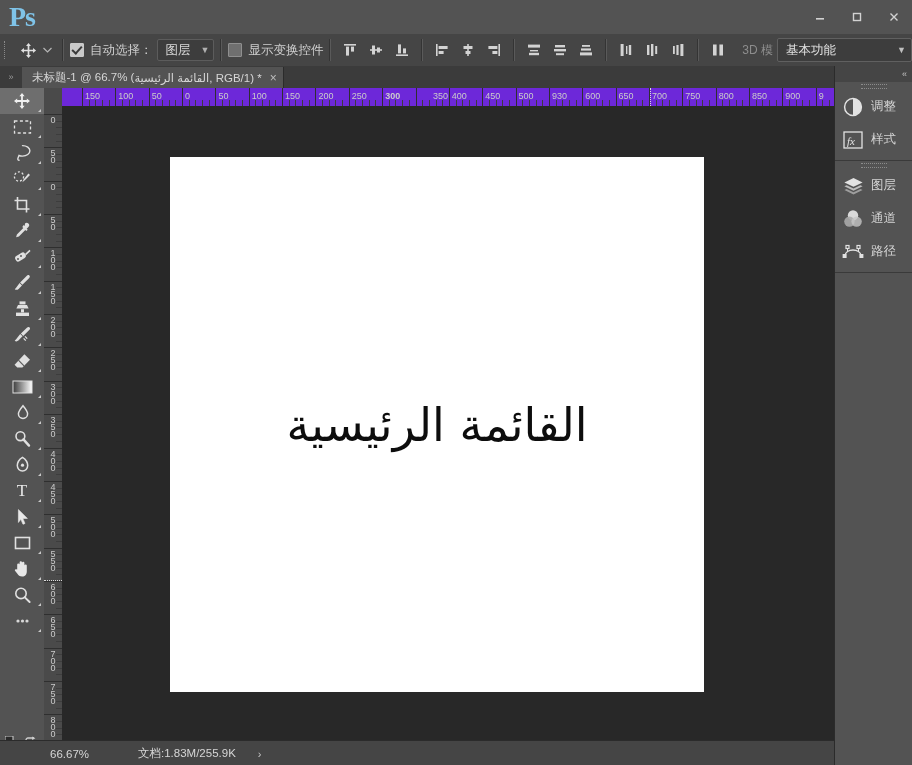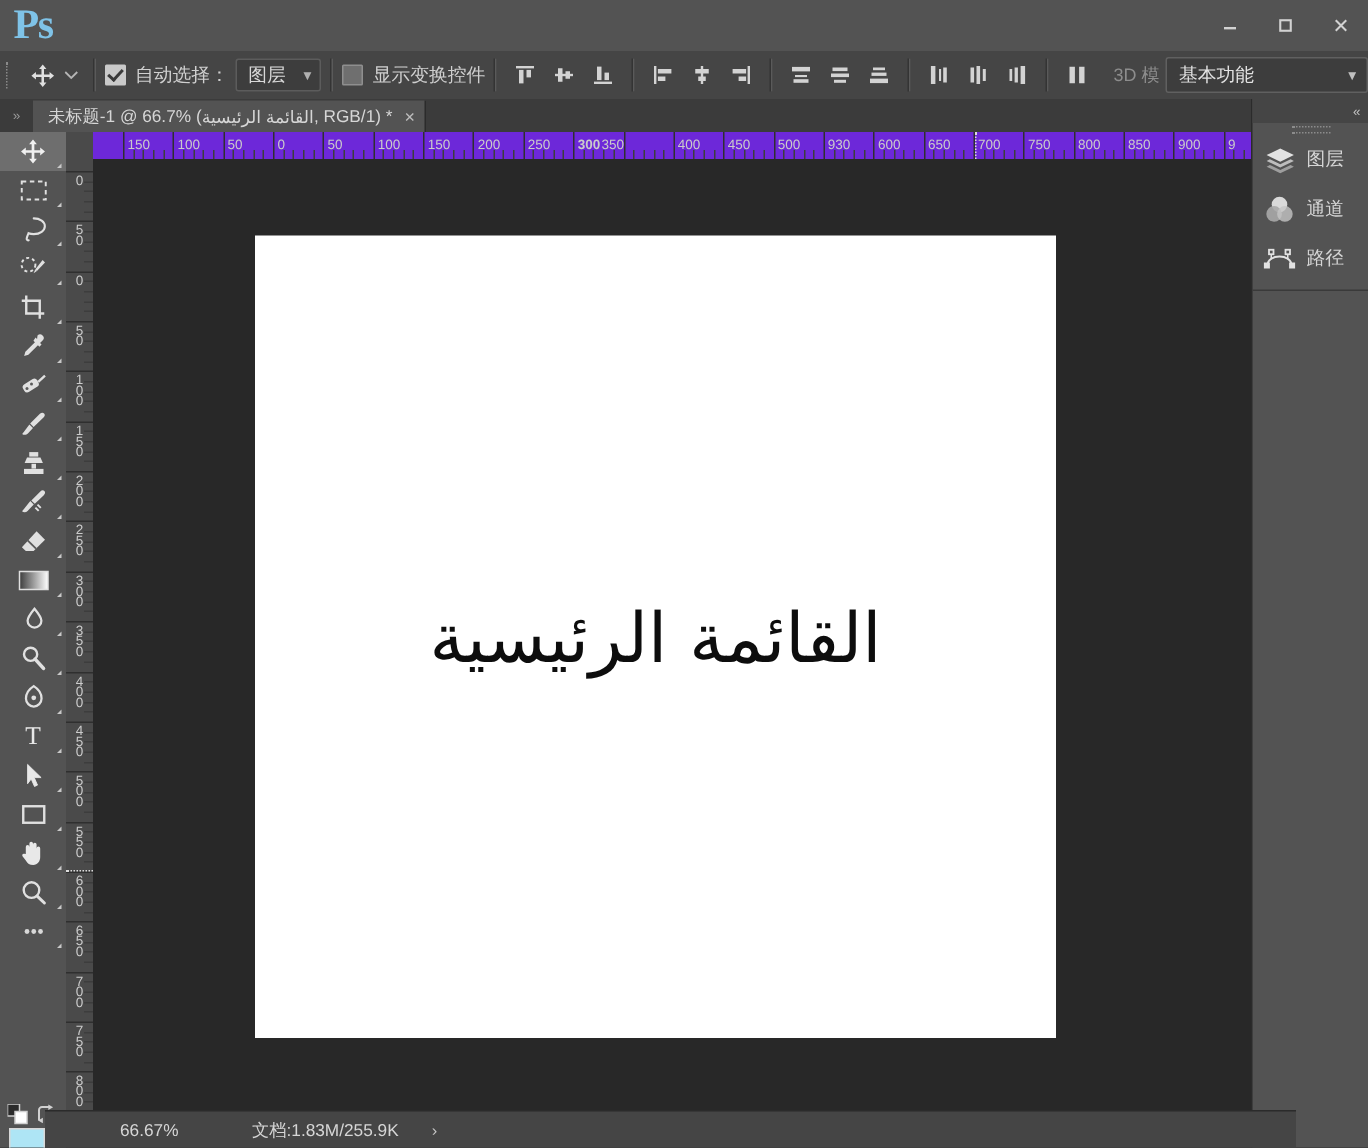--- a/index.html
+++ b/index.html
@@ -103,21 +103,21 @@
      color:#c2c2c2;font-size:9px;background:#454545;}
   .dock-group{border-bottom:1px solid #3a3a3a;padding-bottom:4px;}
   .dock-handle{height:8px;display:flex;align-items:center;justify-content:center;}
   .dock-handle i{display:block;width:26px;height:3px;border-top:1px dotted #8c8c8c;border-bottom:1px dotted #8c8c8c;}
   .dock-item{height:33px;display:flex;align-items:center;padding-left:7px;gap:7px;}
   .dock-ico{width:22px;height:22px;display:flex;align-items:center;justify-content:center;}
   .dock-lab{font-size:12.5px;color:#d5d5d5;white-space:nowrap;}
 
   
   .statusbar{position:absolute;left:0;top:740px;width:834px;height:25px;background:#454545;
-     display:flex;align-items:center;border-top:1px solid #2b2b2b;margin-left:30px;}
+     display:flex;align-items:center;border-top:1px solid #2b2b2b;}
   .zoomfield{width:62px;margin-left:44px;font-size:11.5px;color:#d6d6d6;text-align:left;padding-left:6px;}
   .docinfo{font-size:11.5px;color:#d6d6d6;margin-left:26px;}
   .statusarrow{margin-left:22px;color:#c6c6c6;font-size:11px;}
 </style>
 </head>
 <body>
 
 <div class="app">
 
   <div class="titlebar">
@@ -529,21 +529,21 @@
       <div class="hr-tick minor" style="left: 300.14px;"></div>
       <div class="hr-tick minor" style="left: 306.81px;"></div>
       <div class="hr-tick minor" style="left: 313.48px;"></div>
       <div class="hr-tick" style="left: 320.15px;"></div>
       <div class="hr-lab" style="left: 323.15px; font-weight: bold;">300</div>
       <div class="hr-tick minor" style="left: 326.82px;"></div>
       <div class="hr-tick minor" style="left: 333.49px;"></div>
       <div class="hr-tick minor" style="left: 340.16px;"></div>
       <div class="hr-tick minor" style="left: 346.83px;"></div>
       <div class="hr-tick" style="left: 353.5px;"></div>
-      <div class="hr-lab" style="left: 339px;">350</div>
+      <div class="hr-lab" style="left: 371px;">350</div>
       <div class="hr-tick minor" style="left: 360.17px;"></div>
       <div class="hr-tick minor" style="left: 366.84px;"></div>
       <div class="hr-tick minor" style="left: 373.51px;"></div>
       <div class="hr-tick minor" style="left: 380.18px;"></div>
       <div class="hr-tick" style="left: 386.85px;"></div>
       <div class="hr-lab" style="left: 389.85px;">400</div>
       <div class="hr-tick minor" style="left: 393.52px;"></div>
       <div class="hr-tick minor" style="left: 400.19px;"></div>
       <div class="hr-tick minor" style="left: 406.86px;"></div>
       <div class="hr-tick minor" style="left: 413.53px;"></div>
@@ -805,20 +805,43 @@
       <div class="arabic-text">القائمة الرئيسية</div>
     </div>
   </div>
 
   <div class="dock">
     <div class="dock-collapse">
       <span>«</span>
     </div>
 
 
+    <div class="dock-group">
+      <div class="dock-handle">
+          <i></i>
+        </div>
+      <div class="dock-item">
+        <span class="dock-ico">
+          <svg width="20" height="20" viewBox="0 0 20 20">
+              <circle cx="10" cy="10" r="8.4" fill="none" stroke="#e2e2e2" stroke-width="1.5"></circle>
+              <path d="M10 1.6 A8.4 8.4 0 0 1 10 18.4 Z" fill="#e2e2e2"></path>
+            </svg>
+        </span>
+        <span class="dock-lab">调整</span>
+      </div>
+      <div class="dock-item">
+        <span class="dock-ico">
+          <svg width="20" height="20" viewBox="0 0 20 20">
+              <rect x="1" y="2" width="18" height="16" fill="none" stroke="#e2e2e2" stroke-width="1.3"></rect>
+              <text x="4" y="14.5" font-size="11" font-style="italic" font-family="Liberation Serif, serif" fill="#e2e2e2">fx</text>
+            </svg>
+        </span>
+        <span class="dock-lab">样式</span>
+      </div>
+    </div>
 
     <div class="dock-group">
       <div class="dock-handle">
           <i></i>
         </div>
       <div class="dock-item">
         <span class="dock-ico">
           <svg width="21" height="18" viewBox="0 0 21 18">
               <path d="M10.5 1 L19.6 5.4 L10.5 9.8 L1.4 5.4 Z" fill="#e2e2e2"></path>
               <path d="M3.6 8.2 L1.4 9.3 L10.5 13.7 L19.6 9.3 L17.4 8.2 L10.5 11.5 Z" fill="#bdbdbd"></path>

